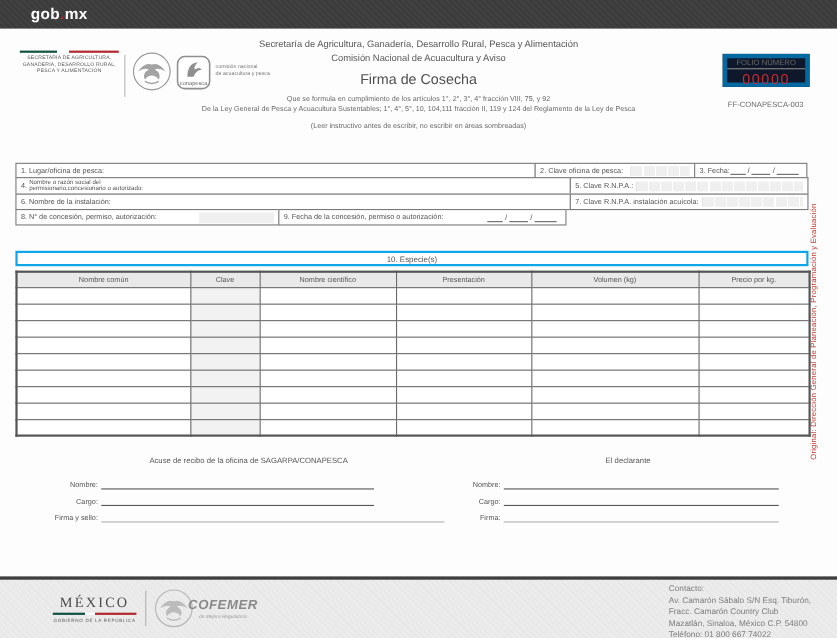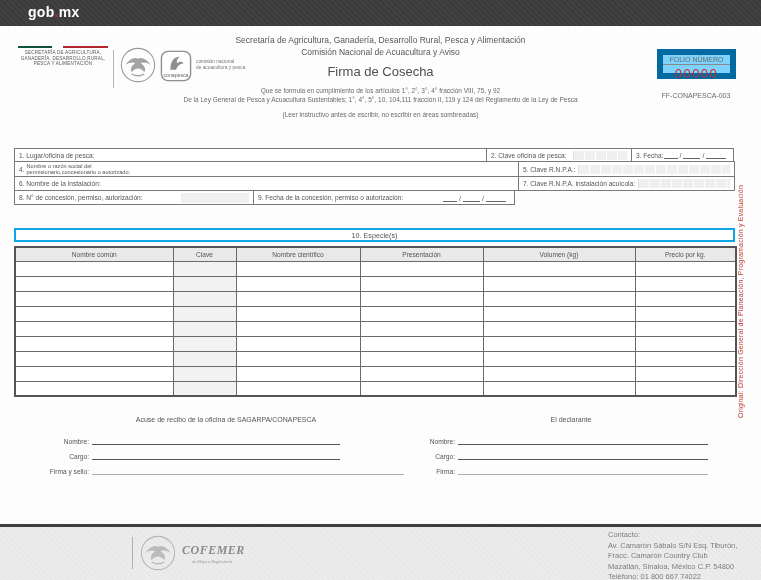--- a/index.html
+++ b/index.html
@@ -34,21 +34,21 @@
   .sagarpa-name { font-family:"Liberation Serif", serif; font-size:19px; letter-spacing:1px; color:#4a4a4a; }
   .tricolor { height:2px; margin:1px 2px 2px 2px;
     background:linear-gradient(90deg,#10513f 0 38%,#fff 38% 50%,#b1272d 50% 100%); }
   .sagarpa-sub { font-size:4.6px; line-height:5.5px; color:#5a5a5a; letter-spacing:.2px; }
   .vdiv { position:absolute; left:113px; top:50px; height:38px; width:1px; background:#b5b5b5; }
   .eagle { position:absolute; left:120px; top:47px; width:36px; height:36px; }
   .conapesca-box { position:absolute; left:160px; top:50px; width:32px; height:32px; }
   .conapesca-text { position:absolute; left:196px; top:59px; font-size:4.8px; line-height:5.6px; color:#777; }
 
   .folio-box { position:absolute; left:657px; top:49px; width:79px; height:30px;
-    border:6px solid #0369a1; background:#7dd3fc; text-align:center; }
+    border:4px solid #0369a1; background:#0f172a; text-align:center; }
   .folio-label { font-size:7px; color:#6a6a6a; border-bottom:1px solid #888; padding:1px 0; }
   .folio-value { font-size:13px; letter-spacing:1.5px; color:#cb2a30; padding-top:1px; }
   .form-code { position:absolute; left:645px; top:92px; width:102px; text-align:center; font-size:7px; color:#6a6a6a; }
 
   
   .frow { position:absolute; display:flex; }
   .fcell { border:1px solid #7a7a7a; background:#fff; display:flex; align-items:center;
     padding:0 4px; font-size:6.6px; color:#555; white-space:nowrap; }
   .fcell + .fcell { margin-left:-1px; }
   .row-a { top:148px; left:14px; } .row-a .fcell { height:14px; }
@@ -102,21 +102,21 @@
 
   
   .pagefooter { position:absolute; left:0; top:524px; width:761px; height:56px;
     background:#ececec; border-top:3px solid #3e3e3e;
     background-image:repeating-linear-gradient(45deg, rgba(0,0,0,.015) 0 2px, transparent 2px 4px); }
   .mexico { position:absolute; left:46px; top:13px; width:80px; text-align:center; }
   .mexico-name { font-family:"Liberation Serif", serif; font-size:13px; letter-spacing:2px; color:#4a4a4a; }
   .mexico-sub { font-size:4.2px; letter-spacing:.6px; color:#5a5a5a; margin-top:1px; }
   .fdiv { position:absolute; left:132px; top:10px; height:32px; width:1px; background:#b0b0b0; }
   .feagle { position:absolute; left:140px; top:8px; width:36px; height:36px; opacity:.65; }
-  .cofemer { position:absolute; left:182px; top:16px;font-family:Liberation Serif, serif; }
+  .cofemer { position:absolute; left:171px; top:16px; }
   .cofemer-name { font-style:italic; font-weight:bold; font-size:12px; color:#8a8a8a; letter-spacing:.5px; }
   .cofemer-sub { font-style:italic; font-size:4.4px; color:#9a9a9a; margin-top:1px; padding-left:10px; }
   .contact { position:absolute; left:608px; top:3px; font-size:7.5px; line-height:10.5px; color:#7d7d7d; }
 </style>
 </head>
 <body>
 
 <div class="topbar">
   <div class="gobmx"><span>gob</span><span class="dot">.</span><span>mx</span></div>
 </div>
@@ -325,20 +325,25 @@
       <span class="sig-label">Cargo:</span>
       <span class="sig-line"></span>
     </div>
   <div class="sig-row">
       <span class="sig-label">Firma:</span>
       <span class="sig-line"></span>
     </div>
 </div>
 
 <div class="pagefooter">
+  <div class="mexico">
+    <div class="mexico-name">MÉXICO</div>
+    <div class="tricolor"></div>
+    <div class="mexico-sub">GOBIERNO DE LA REPÚBLICA</div>
+  </div>
   <div class="fdiv"></div>
   <svg class="feagle" viewBox="0 0 40 40">
     <circle cx="20" cy="20" r="18.5" fill="none" stroke="#9a9a9a" stroke-width="1.2"></circle>
     <path d="M6 20 Q13 10 20 13 Q27 10 34 20 Q28 16 23 18 Q30 22 27 28 Q24 24 20 24 Q16 24 13 28 Q10 22 17 18 Q12 16 6 20 Z" fill="#a3a3a3"></path>
     <path d="M13 30 Q20 34 27 30" stroke="#a3a3a3" stroke-width="1.5" fill="none"></path>
   </svg>
   <div class="cofemer">
     <div class="cofemer-name">COFEMER</div>
     <div class="cofemer-sub">de Mejora Regulatoria</div>
   </div>

